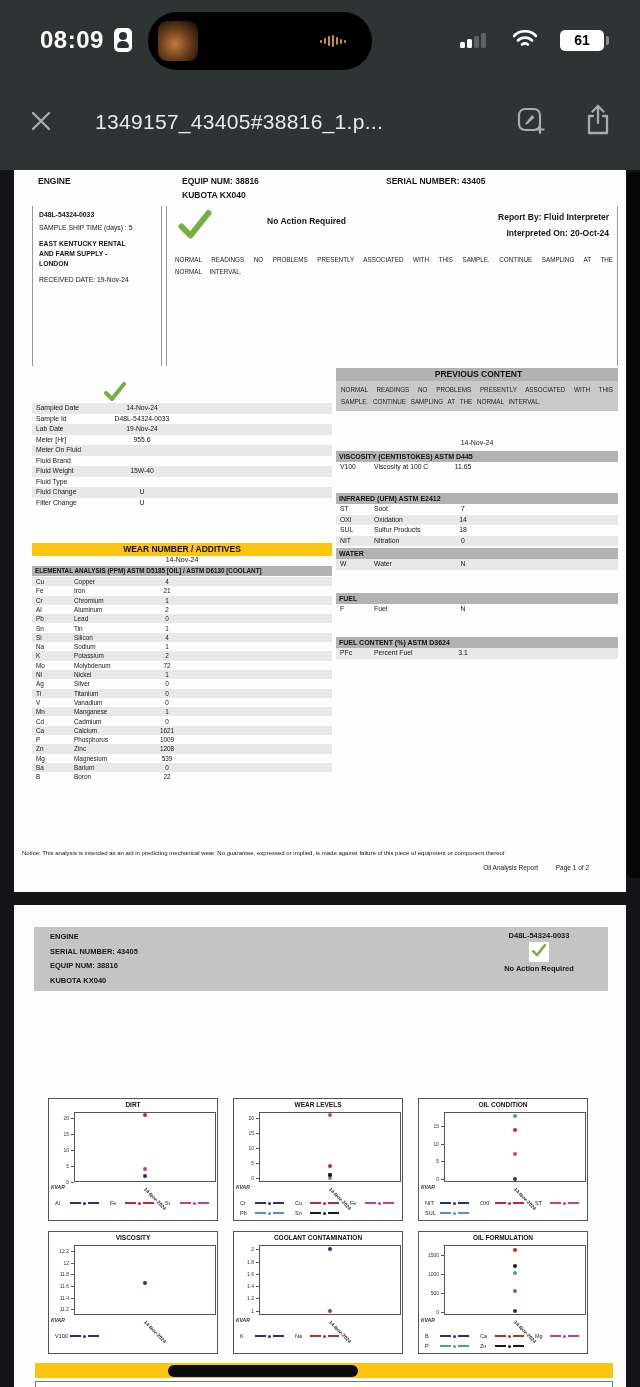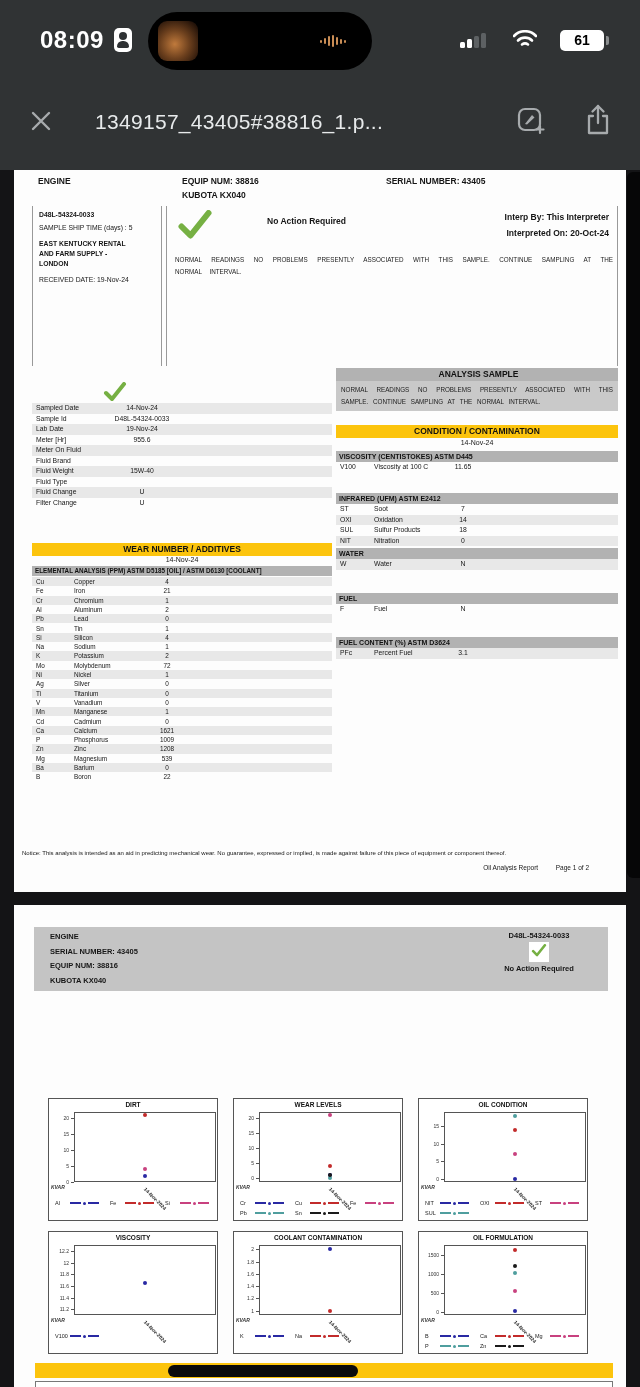--- a/index.html
+++ b/index.html
@@ -114,21 +114,21 @@
         <div style="position: relative; font-size: 6.8px; font-weight: bold; margin-bottom: 3px; color: rgb(22, 22, 22);">AND FARM SUPPLY -</div>
         <div style="position: relative; font-size: 6.8px; font-weight: bold; margin-bottom: 9px; color: rgb(22, 22, 22);">LONDON</div>
         <div style="position: relative; font-size: 6.8px; font-weight: normal; margin-bottom: 3px; color: rgb(22, 22, 22);">RECEIVED DATE: 19-Nov-24</div>
       </div>
 
     <div class="abs vline" style="left:152px;top:36px;width:452px;height:160px">
       <svg class="abs" style="left:10px;top:4px" width="36" height="30" viewBox="0 0 24 20">
         <path class="check" d="M3 11 L9 17 L21 2"></path>
       </svg>
       <div class="t b" style="left:100px;top:10px;font-size:8.5px">No Action Required</div>
-      <div class="t b" style="right:8px;top:6px;font-size:8.5px">Interp By: This Interpreter</div>
+      <div class="t b" style="right:8px;top:6px;font-size:8.5px">Report By: Fluid Interpreter</div>
       <div class="t b" style="right:8px;top:22px;font-size:8.5px">Interpreted On: 20-Oct-24</div>
       <div class="abs cmt" style="left:8px;top:48px;width:438px;word-spacing:6px">NORMAL READINGS NO PROBLEMS PRESENTLY ASSOCIATED WITH THIS SAMPLE. CONTINUE SAMPLING AT THE NORMAL INTERVAL.</div>
     </div>
 
     <svg class="abs" style="left:88px;top:212px" width="26" height="20" viewBox="0 0 24 20">
       <path class="check" d="M3 11 L9 17 L21 2"></path>
     </svg>
     <div class="abs" id="sample-info-rows" style="left:18px;top:233px;width:300px">
         <div class="row g" style="left: 0px; top: 0px; width: 100%; height: 10.5px; line-height: 10.5px;">
           <div class="abs" style="left: 4px; top: 0px;">Sampled Date</div>
@@ -165,24 +165,23 @@
         <div class="row g" style="left: 0px; top: 84px; width: 100%; height: 10.5px; line-height: 10.5px;">
           <div class="abs" style="left: 4px; top: 0px;">Fluid Change</div>
           <div class="abs" style="left: 60px; top: 0px; width: 100px; text-align: center;">U</div>
         </div>
         <div class="row" style="left: 0px; top: 94.5px; width: 100%; height: 10.5px; line-height: 10.5px;">
           <div class="abs" style="left: 4px; top: 0px;">Filter Change</div>
           <div class="abs" style="left: 60px; top: 0px; width: 100px; text-align: center;">U</div>
         </div>
       </div>
 
-    <div class="hdr-gray" style="left:322px;top:198px;width:282px;height:13px;line-height:13px;text-align:center;font-size:8.5px">ANALYSIS SAMPLE</div>
+    <div class="hdr-gray" style="left:322px;top:198px;width:282px;height:13px;line-height:13px;text-align:center;font-size:8.5px">PREVIOUS CONTENT</div>
     <div class="abs cmt" style="left:322px;top:211px;width:282px;height:30px;background:#c9c9c9;padding:3px 5px;word-spacing:3px">NORMAL READINGS NO PROBLEMS PRESENTLY ASSOCIATED WITH THIS SAMPLE. CONTINUE SAMPLING AT THE NORMAL INTERVAL.</div>
 
-    <div class="hdr-yellow" style="left:322px;top:255px;width:282px;height:13px;line-height:13px">CONDITION / CONTAMINATION</div>
     <div class="t" style="left:322px;top:269px;width:282px;text-align:center;font-size:7px">14-Nov-24</div>
     <div class="abs" id="condition-sections" style="left:322px;top:0;width:282px">
         <div class="hdr-gray" style="left: 0px; top: 281px; width: 282px; height: 11px; line-height: 11px;">VISCOSITY (CENTISTOKES) ASTM D445</div>
         <div class="row" style="left: 0px; top: 292px; width: 282px; height: 10.5px; line-height: 10.5px;">
           <div class="abs" style="left: 4px; top: 0px;">V100</div>
           <div class="abs" style="left: 38px; top: 0px;">Viscosity at 100 C</div>
           <div class="abs" style="left: 87px; top: 0px; width: 80px; text-align: center;">11.65</div>
         </div>
         <div class="hdr-gray" style="left: 0px; top: 323px; width: 282px; height: 11px; line-height: 11px;">INFRARED (UFM) ASTM E2412</div>
         <div class="row" style="left: 0px; top: 334px; width: 282px; height: 10.5px; line-height: 10.5px;">

